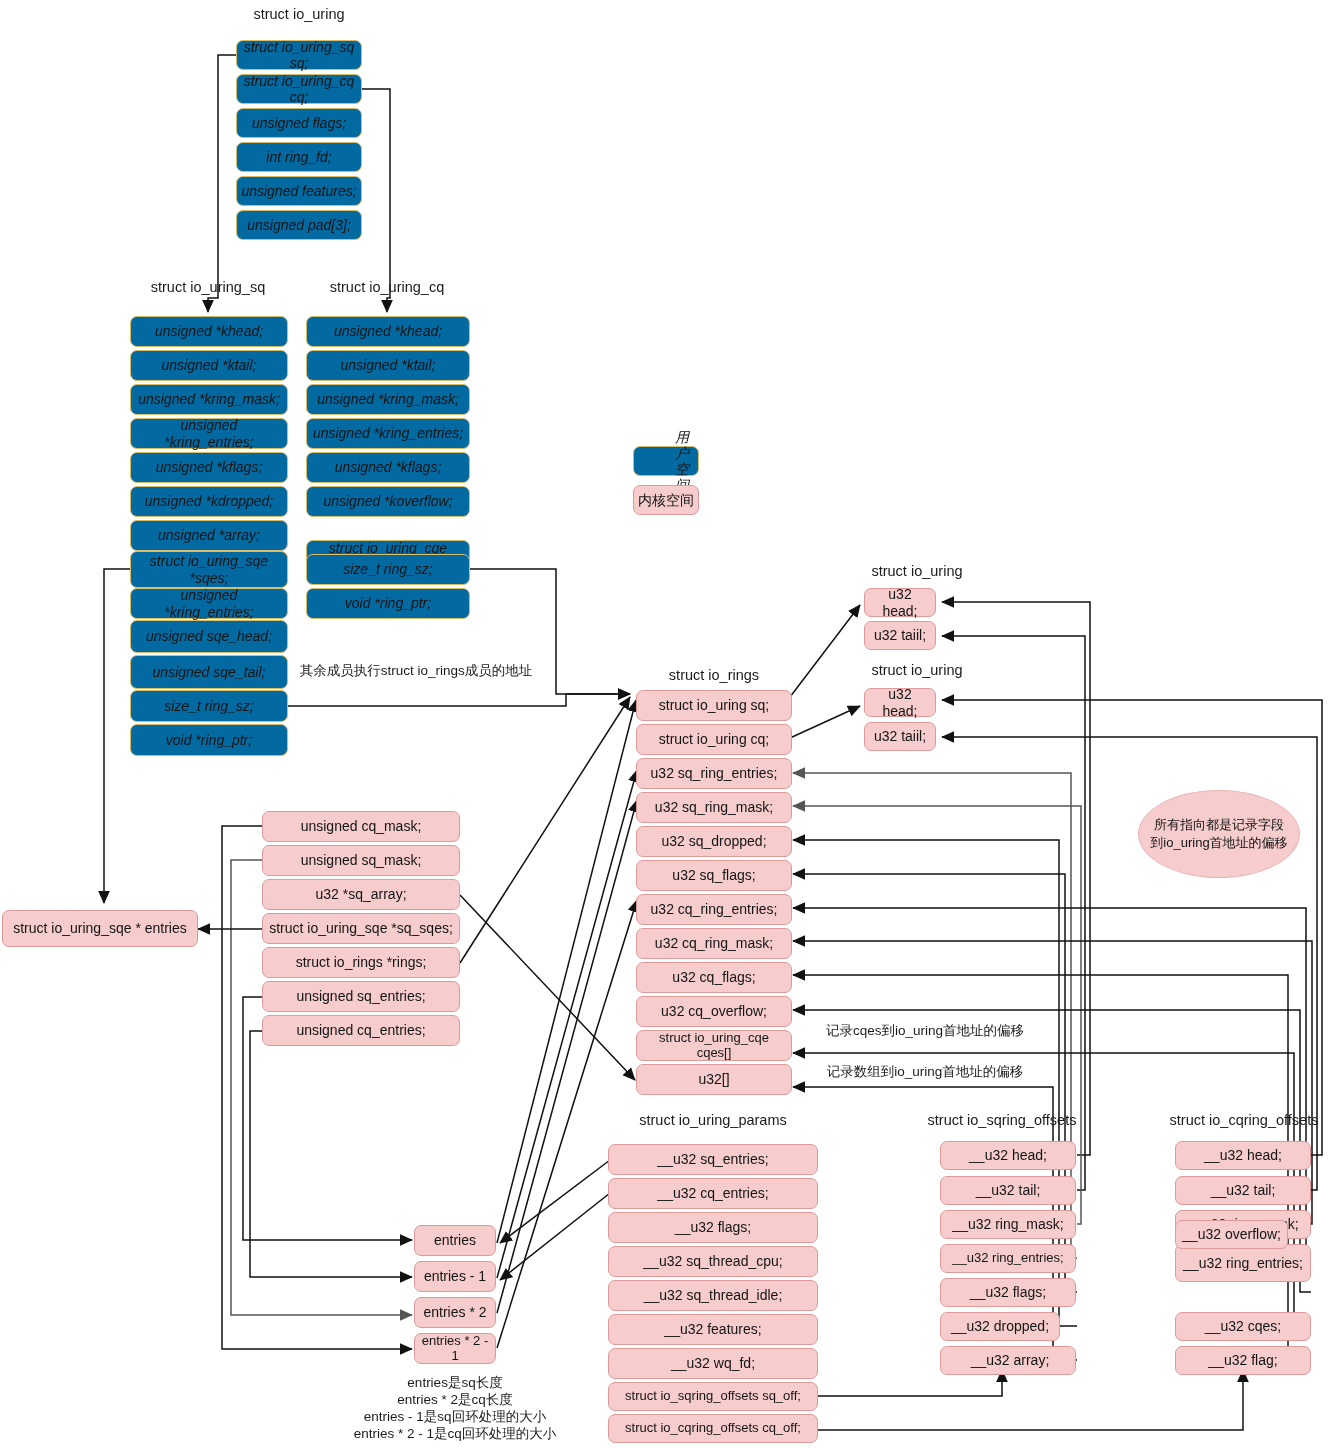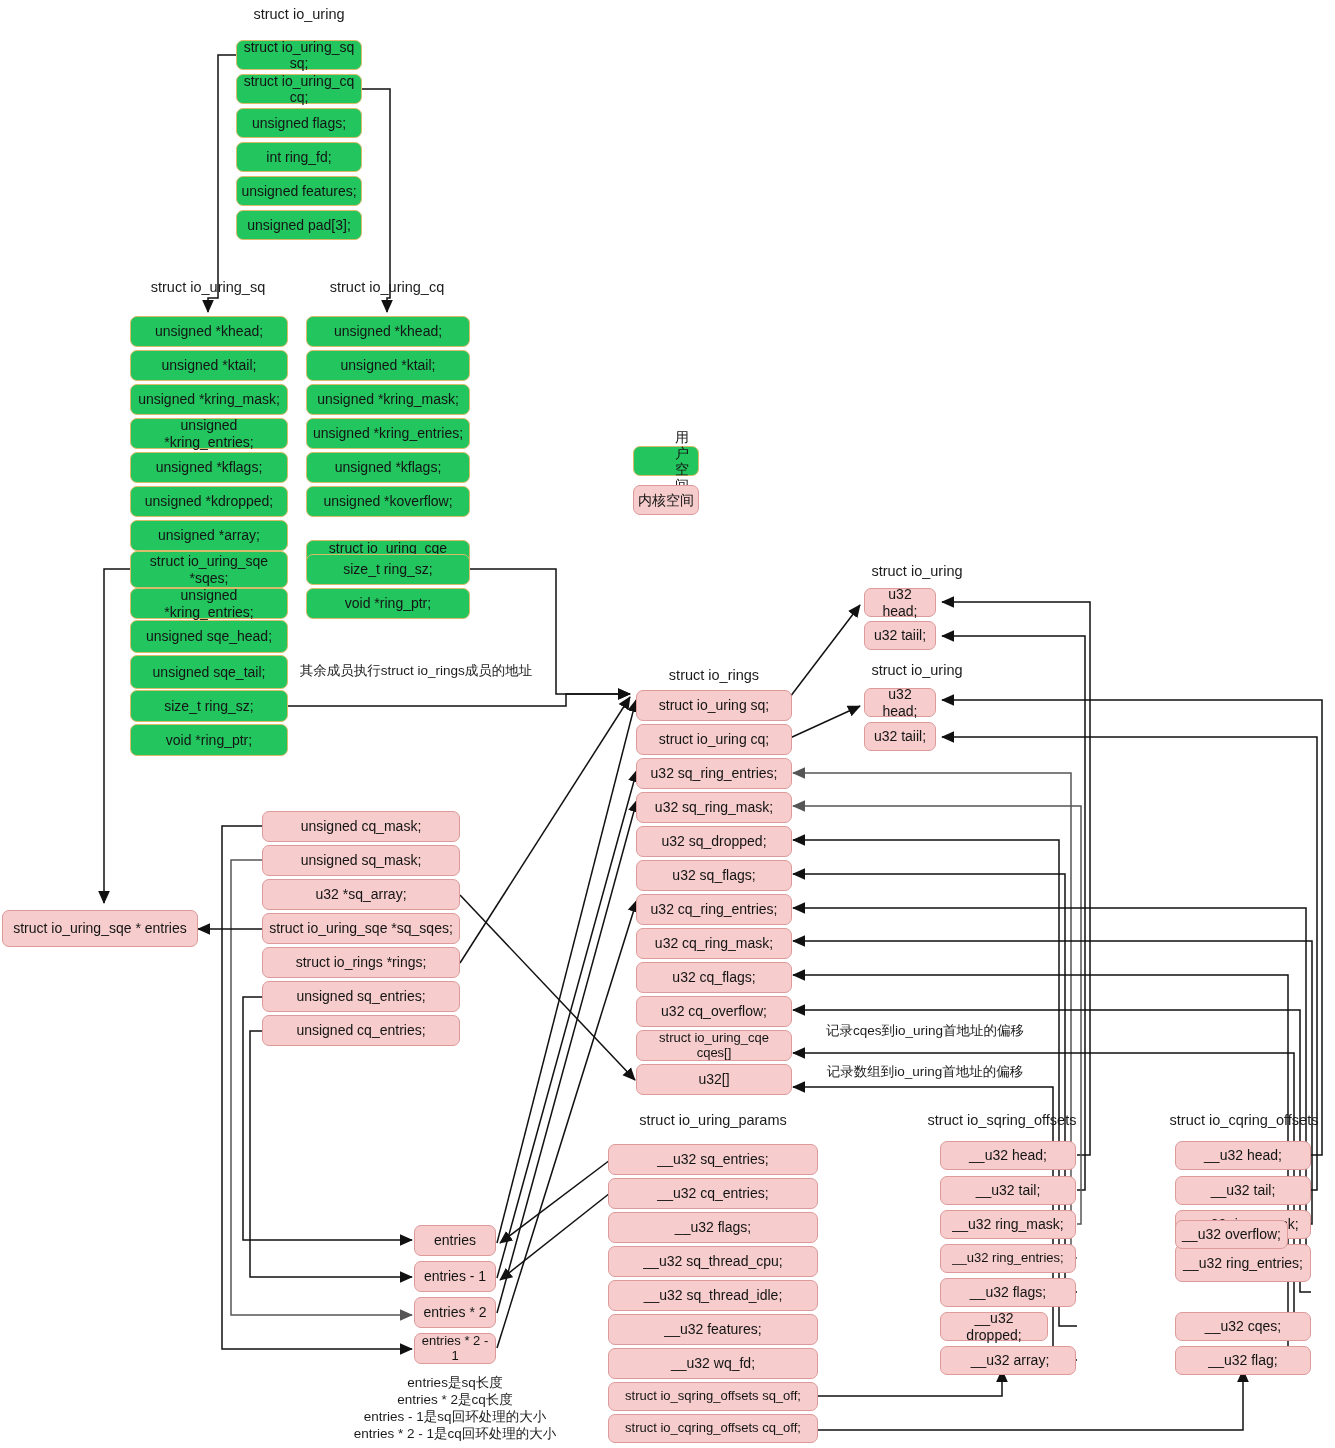--- a/index.html
+++ b/index.html
@@ -4,21 +4,21 @@
 <style>
   html,body{margin:0;padding:0;background:#ffffff;}
   body{font-family:"Liberation Sans","DejaVu Sans",sans-serif;}
   #stage{position:relative;width:1335px;height:1448px;overflow:hidden;background:#fff;}
   svg#wires{position:absolute;left:0;top:0;width:1335px;height:1448px;pointer-events:none;}
 
   .grp-title{position:absolute;font-size:14.5px;color:#1b1b1b;white-space:nowrap;text-align:center;}
   .box{position:absolute;box-sizing:border-box;display:flex;align-items:center;justify-content:center;
        text-align:center;font-size:14px;line-height:1.15;color:#141414;border-radius:7px;
        padding:2px 4px;}
-  .user{background:#22c55e;border:1.1px solid #d9bc6a;}
+  .user{background:#0369a1;border:1.1px solid #d9bc6a;font-style:italic;}
   .kern{background:#f6cccc;border:1.1px solid #dd9a9a;}
   .note{position:absolute;font-size:13.5px;color:#1b1b1b;white-space:nowrap;text-align:center;}
   .ellipse{position:absolute;background:#f6cccc;border:1.1px solid #e8b5b5;border-radius:50%;
            display:flex;align-items:center;justify-content:center;text-align:center;
            font-size:13px;line-height:1.35;color:#141414;}
 </style>
 </head>
 <body>
 
 <div id="stage">
@@ -147,20 +147,21 @@
   <div class="note" style="left:800px;top:1063px;width:250px;">记录数组到io_uring首地址的偏移</div>
 
   <div class="grp-title" style="left:855px;top:563px;width:124px;">struct io_uring</div>
   <div class="box kern" style="left:864px;top:588px;width:72px;height:29px;">u32 head;</div>
   <div class="box kern" style="left:864px;top:621px;width:72px;height:29px;">u32 taiil;</div>
 
   <div class="grp-title" style="left:855px;top:662px;width:124px;">struct io_uring</div>
   <div class="box kern" style="left:864px;top:688px;width:72px;height:29px;">u32 head;</div>
   <div class="box kern" style="left:864px;top:722px;width:72px;height:29px;">u32 taiil;</div>
 
+  <div class="ellipse" style="left:1138px;top:790px;width:140px;height:86px;padding:0 10px;">所有指向都是记录字段到io_uring首地址的偏移</div>
 
   <div class="grp-title" style="left:262px;top:816px;width:198px;">struct io_ring_ctx</div>
   <div class="box kern" style="left:262px;top:811px;width:198px;height:31px;">unsigned cq_mask;</div>
   <div class="box kern" style="left:262px;top:845px;width:198px;height:31px;">unsigned sq_mask;</div>
   <div class="box kern" style="left:262px;top:879px;width:198px;height:31px;">u32 *sq_array;</div>
   <div class="box kern" style="left:262px;top:913px;width:198px;height:31px;">struct io_uring_sqe *sq_sqes;</div>
   <div class="box kern" style="left:262px;top:947px;width:198px;height:31px;">struct io_rings *rings;</div>
   <div class="box kern" style="left:262px;top:981px;width:198px;height:31px;">unsigned  sq_entries;</div>
   <div class="box kern" style="left:262px;top:1015px;width:198px;height:31px;">unsigned  cq_entries;</div>
 
@@ -186,21 +187,21 @@
   <div class="box kern" style="left:608px;top:1348px;width:210px;height:31px;">__u32 wq_fd;</div>
   <div class="box kern" style="left:608px;top:1382px;width:210px;height:29px;font-size:13px;">struct io_sqring_offsets sq_off;</div>
   <div class="box kern" style="left:608px;top:1414px;width:210px;height:29px;font-size:13px;">struct io_cqring_offsets cq_off;</div>
 
   <div class="grp-title" style="left:918px;top:1112px;width:168px;">struct  io_sqring_offsets</div>
   <div class="box kern" style="left:940px;top:1141px;width:136px;height:29px;">__u32 head;</div>
   <div class="box kern" style="left:940px;top:1176px;width:136px;height:29px;">__u32 tail;</div>
   <div class="box kern" style="left:940px;top:1210px;width:136px;height:29px;">__u32 ring_mask;</div>
   <div class="box kern" style="left:940px;top:1244px;width:136px;height:29px;font-size:13px;">__u32 ring_entries;</div>
   <div class="box kern" style="left:940px;top:1278px;width:136px;height:29px;">__u32 flags;</div>
-  <div class="box kern" style="left:940px;top:1312px;width:108px;height:29px;">__u32 dropped;</div>
+  <div class="box kern" style="left:940px;top:1312px;width:120px;height:29px;">__u32 dropped;</div>
   <div class="box kern" style="left:940px;top:1346px;width:136px;height:29px;padding-left:8px;">__u32 array;</div>
 
   <div class="grp-title" style="left:1158px;top:1112px;width:172px;">struct  io_cqring_offsets</div>
   <div class="box kern" style="left:1175px;top:1141px;width:136px;height:29px;">__u32 head;</div>
   <div class="box kern" style="left:1175px;top:1176px;width:136px;height:29px;">__u32 tail;</div>
   <div class="box kern" style="left:1175px;top:1210px;width:136px;height:29px;">__u32 ring_mask;</div>
   <div class="box kern" style="left:1175px;top:1244px;width:136px;height:38px;">__u32 ring_entries;</div>
   <div class="box kern" style="left:1175px;top:1220px;width:113px;height:29px;">__u32 overflow;</div>
   <div class="box kern" style="left:1175px;top:1312px;width:136px;height:29px;">__u32 cqes;</div>
   <div class="box kern" style="left:1175px;top:1346px;width:136px;height:29px;">__u32 flag;</div>

